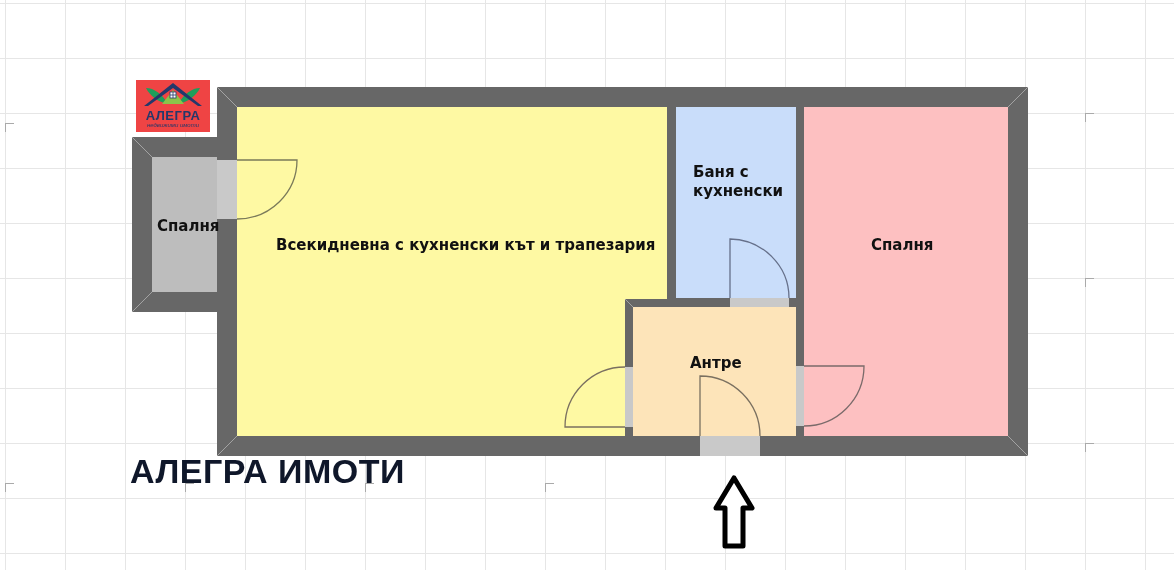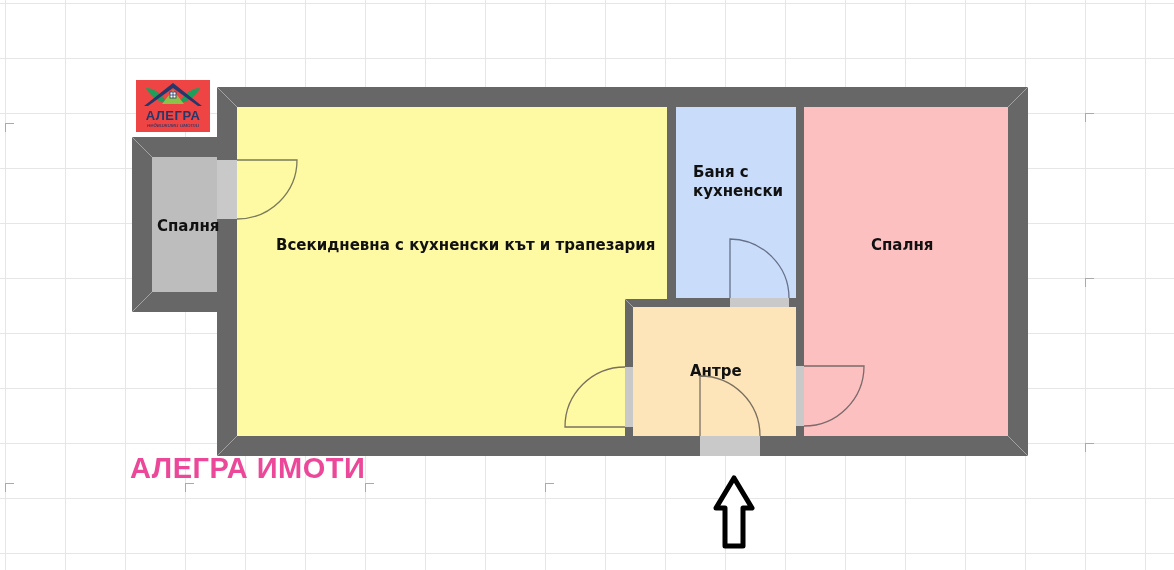--- a/index.html
+++ b/index.html
@@ -17,21 +17,21 @@
   .wall { background:#676767; }
   .room-label {
     position:absolute; font-weight:bold; font-size:15px; color:#111;
     white-space:nowrap; line-height:19px;
   }
   .opening { position:absolute; background:#c9c9c9; }
   svg.overlay { position:absolute; left:0; top:0; pointer-events:none; }
   .tick { position:absolute; width:8px; height:8px; border-left:1px solid #aaa; border-top:1px solid #aaa; }
   #watermark {
     position:absolute; left:130px; top:452px; font-family:"Liberation Sans", sans-serif;
-    font-weight:bold; font-size:29px; color:#ec4899; letter-spacing:0.5px;
+    font-weight:bold; font-size:34px; color:#0f172a; letter-spacing:0.5px;
   }
   #logo { position:absolute; left:136px; top:80px; width:74px; height:52px; background:#ef4444; }
   #logo-name { position:absolute; left:2px; top:28px; width:70px; text-align:center;
     font-family:"Liberation Sans", sans-serif; font-weight:bold; font-size:13px; color:#24386b; letter-spacing:0.5px; }
   #logo-sub { position:absolute; left:0; top:42px; width:74px; text-align:center;
     font-family:"Liberation Sans", sans-serif; font-size:6px; color:#24386b; font-style:italic; }
 </style>
 </head>
 <body>
 
@@ -71,21 +71,21 @@
 <div class="room-label" style="left:276px;top:236px;">Всекидневна с кухненски кът и трапезария</div>
 
 <div class="abs" style="left:676px;top:107px;width:120px;height:191px;background:#c9ddfa;"></div>
 <div class="room-label" style="left:693px;top:163px;">Баня с</div>
 <div class="room-label" style="left:693px;top:182px;">кухненски</div>
 
 <div class="abs" style="left:804px;top:107px;width:204px;height:329px;background:#fdc0c1;"></div>
 <div class="room-label" style="left:871px;top:236px;">Спалня</div>
 
 <div class="abs" style="left:633px;top:307px;width:163px;height:129px;background:#fde4b9;"></div>
-<div class="room-label" style="left:690px;top:362px;">Антре</div>
+<div class="room-label" style="left:690px;top:354px;">Антре</div>
 
 <div class="opening" style="left:217px;top:160px;width:20px;height:59px;"></div>
 <div class="opening" style="left:730px;top:298px;width:59px;height:9px;"></div>
 <div class="opening" style="left:625px;top:367px;width:8px;height:60px;"></div>
 <div class="opening" style="left:796px;top:366px;width:8px;height:60px;"></div>
 <div class="opening" style="left:700px;top:436px;width:60px;height:20px;"></div>
 
 <svg class="overlay" width="1174" height="570" viewBox="0 0 1174 570">
   <g stroke="#bdbdbd" stroke-width="0.7" fill="none">
     <line x1="217" y1="87" x2="237" y2="107"></line>

